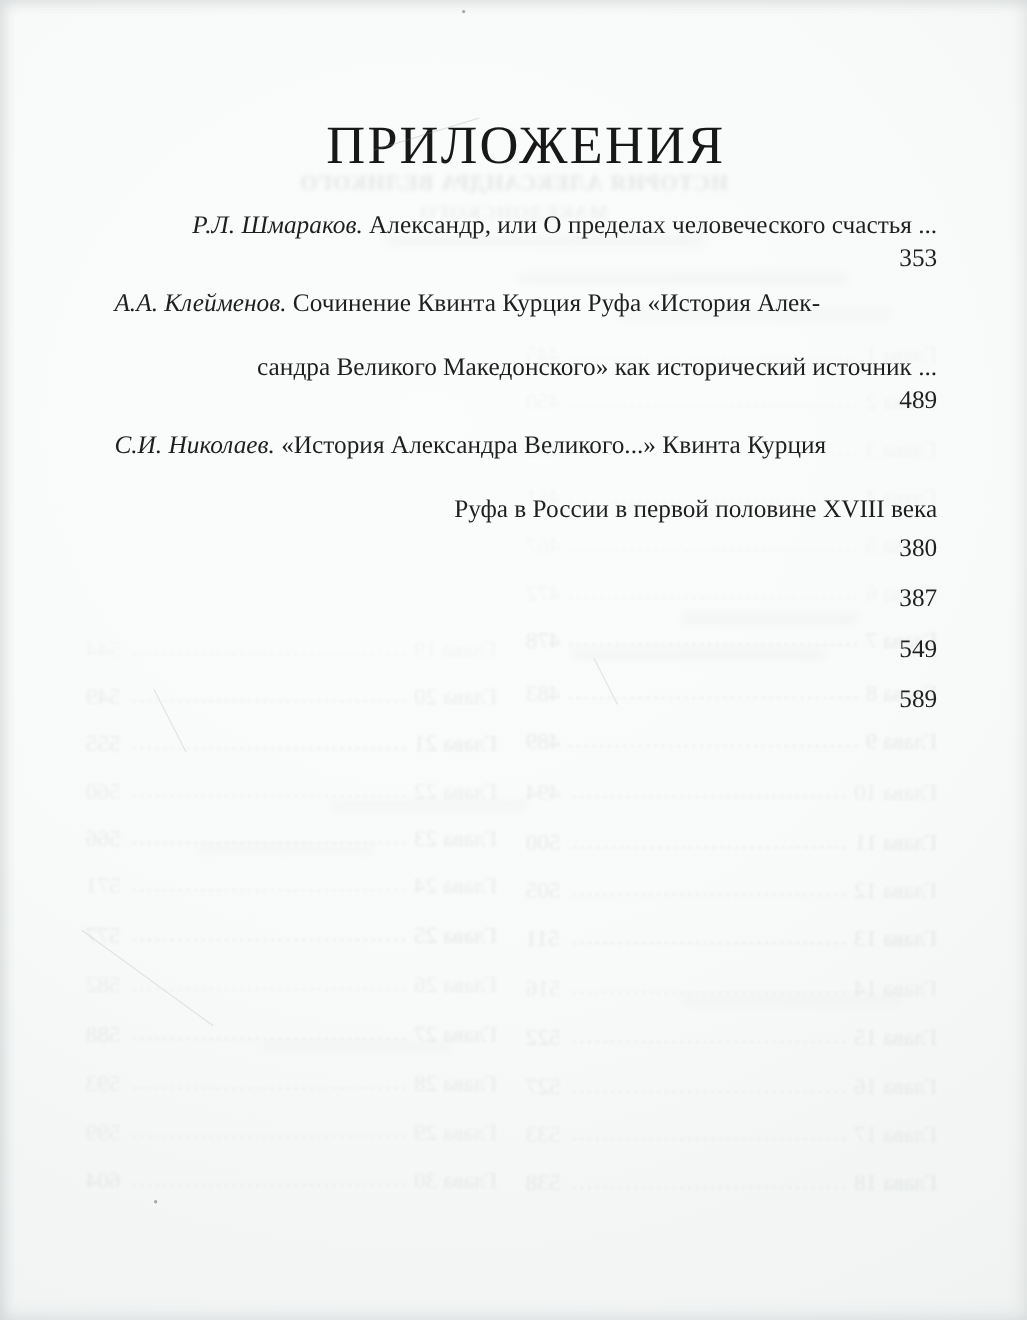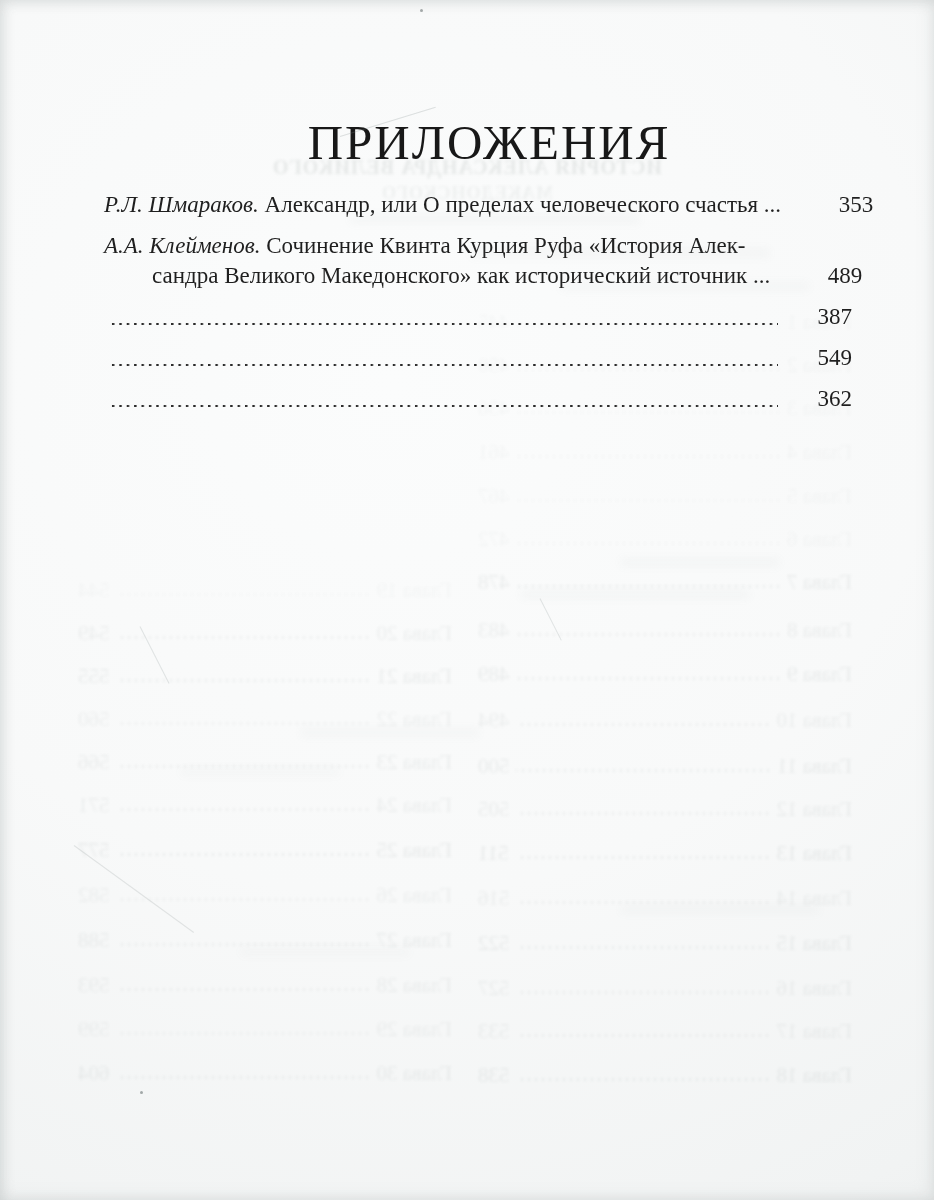--- a/index.html
+++ b/index.html
@@ -5,27 +5,27 @@
   html,body{margin:0;padding:0;}
   body{width:934px;height:1200px;overflow:hidden;background:#e8eaea;}
   .page{
     position:absolute;inset:0;
     background:radial-gradient(ellipse 130% 95% at 42% 32%, #fbfcfc 0%, #f8f9f9 45%, #f1f3f3 80%, #eaeded 100%);
     box-shadow: inset 4px 3px 12px rgba(130,140,140,.20), inset -3px -3px 16px rgba(150,158,158,.16);
     font-family:"Liberation Serif", serif;
     color:#1f1f1f;
   }
   .title{
-    position:absolute;top:103px;left:104px;width:748px;margin:11px;
+    position:absolute;top:103px;left:104px;width:748px;margin:0;
     text-align:center;font-size:49px;font-weight:normal;letter-spacing:2px;color:#181818;
   }
   #toc{position:absolute;top:190px;left:104px;width:748px;font-size:23px;line-height:30px;}
   .entry{margin-bottom:11px;}
-  .line{white-space:nowrap;}
-  .line.cont{padding-left:48px;}
+  .line{white-space:nowrap;flex-direction:column;}
+  .line.cont{padding-left:48px;margin-top:28px;}
   .line.last{display:flex;align-items:flex-end;}
   .txt{white-space:nowrap;}
   .it{font-style:italic;}
   .leader{
     flex:1;height:6px;margin:0 2px 5px 7px;min-width:20px;
     background-image:radial-gradient(circle at 2px 3px, #2b2b2b 1.25px, rgba(0,0,0,0) 1.5px);
     background-size:7.4px 6px;background-repeat:repeat-x;background-position:left bottom;
   }
   .leader-gap{flex:1;min-width:20px;}
   .pagenum{min-width:72px;text-align:right;}
@@ -67,35 +67,43 @@
       </div>
       <div class="entry">
         <div class="line"><span class="txt"><span class="it">А.А. Клейменов.</span><span> Сочинение Квинта Курция Руфа «История Алек-</span></span></div>
         <div class="line cont last">
           <span class="txt"><span>сандра Великого Македонского» как исторический источник ...</span></span>
           <span class="leader-gap"></span>
           <span class="pagenum">489</span>
         </div>
       </div>
       <div class="entry">
+        <div class="line"><span class="txt"><span class="it">С.И. Николаев.</span><span> «История Александра Великого...» Квинта Курция</span></span></div>
+        <div class="line cont last">
+          <span class="txt"><span>Руфа в России в первой половине XVIII века</span></span>
+          <span class="leader"></span>
+          <span class="pagenum">380</span>
+        </div>
+      </div>
+      <div class="entry">
         <div class="line last">
           <span class="leader"></span>
           <span class="pagenum">387</span>
         </div>
       </div>
       <div class="entry">
         <div class="line last">
           <span class="leader"></span>
           <span class="pagenum">549</span>
         </div>
       </div>
       <div class="entry">
         <div class="line last">
           <span class="leader"></span>
-          <span class="pagenum">362</span>
+          <span class="pagenum">589</span>
         </div>
       </div>
     </div>
   <div id="ghost">
       <div class="ghost-heading" style="left: 257px; top: 156px; width: 420px; font-size: 20px; opacity: 0.12;">ИСТОРИЯ АЛЕКСАНДРА ВЕЛИКОГО</div>
       <div class="ghost-heading" style="left: 352px; top: 183px; width: 230px; font-size: 18px; opacity: 0.07;">МАКЕДОНСКОГО</div>
       <div class="ghost-row" style="left: 478px; top: 310px; width: 374px; opacity: 0.038;">
         <span>Глава 1</span>
         <span class="g-leader"></span>
         <span>445</span>

